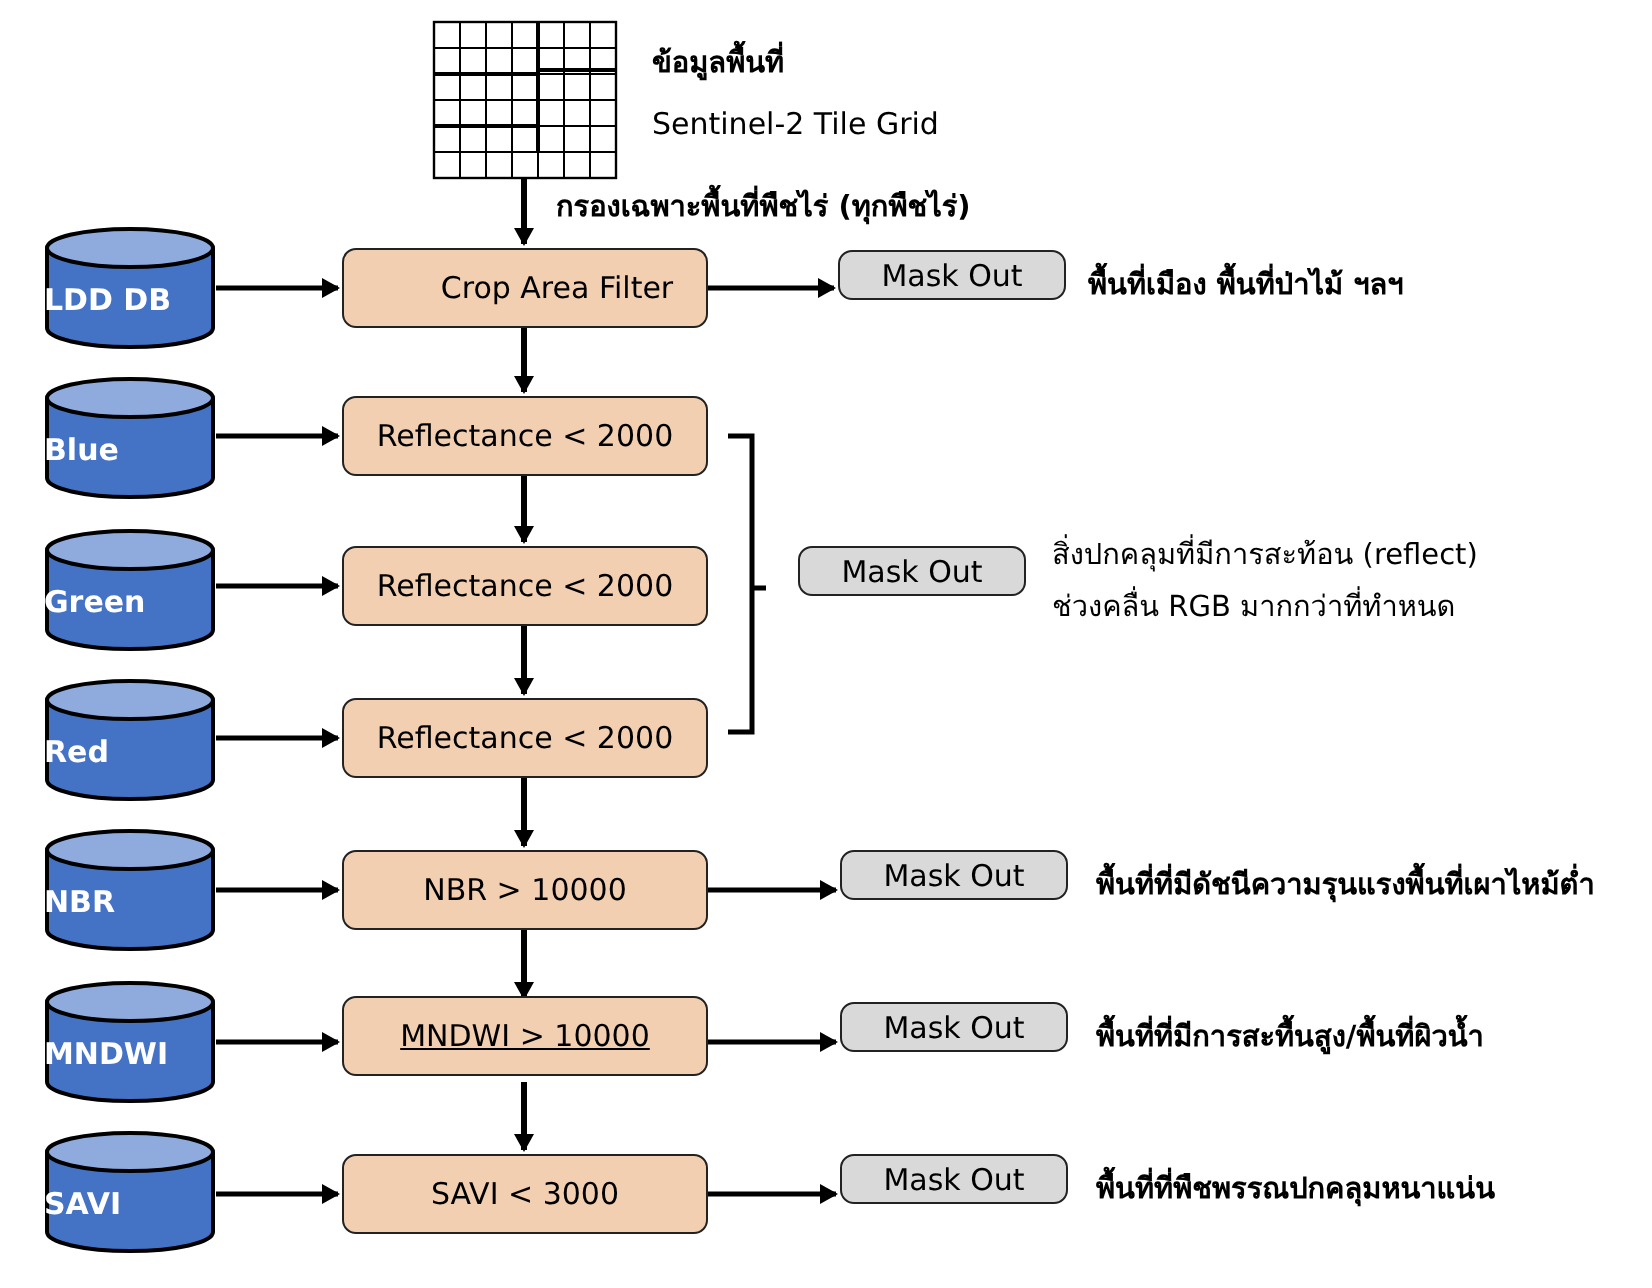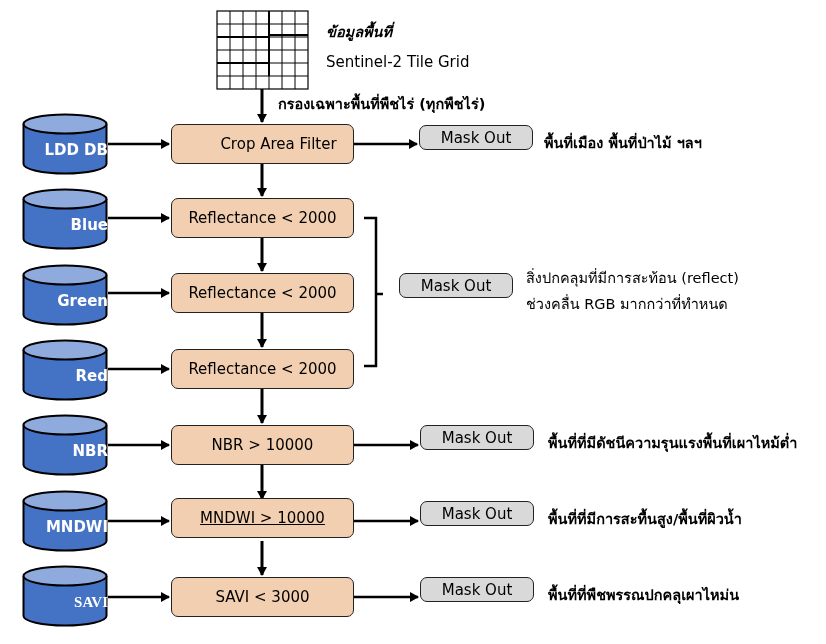--- a/index.html
+++ b/index.html
@@ -2,21 +2,21 @@
 <html><head>
 <meta charset="utf-8">
 <style>
   html, body { margin: 0; padding: 0; background: #ffffff; }
   body { width: 826px; height: 644px; position: relative; overflow: hidden;
          font-family: "DejaVu Sans", sans-serif; color: #000; }
   #canvas { position: absolute; left: 0; top: 0; width: 826px; height: 644px; }
 
   .db { position: absolute; width: 86px; height: 62px; }
   .db svg { position: absolute; left: 0; top: 0; }
-  .db-label { position: absolute; left: 0; top: 26px; width: 86px; text-align: right;
+  .db-label { position: absolute; left: 0; top: 26px; width: 86px; text-align: left;
               color: #ffffff; font-size: 15px; font-weight: bold; line-height: 22px; }
 
   .proc { position: absolute; left: 171px; width: 183px; height: 40px; box-sizing: border-box;
           background: #f2cfb0; border: 1.5px solid #222; border-radius: 7px;
           display: flex; align-items: center; justify-content: center;
           font-size: 15px; white-space: nowrap; }
 
   .mask { position: absolute; width: 114px; height: 25px; box-sizing: border-box;
           background: #d9d9d9; border: 1.5px solid #222; border-radius: 7px;
           display: flex; align-items: center; justify-content: center;
@@ -81,21 +81,21 @@
   <g id="mask-arrows">
       <line x1="354" y1="144" x2="417" y2="144" stroke="#000" stroke-width="2.5" marker-end="url(#ah)"></line>
       <line x1="354" y1="445" x2="418" y2="445" stroke="#000" stroke-width="2.5" marker-end="url(#ah)"></line>
       <line x1="354" y1="521" x2="418" y2="521" stroke="#000" stroke-width="2.5" marker-end="url(#ah)"></line>
       <line x1="354" y1="597" x2="418" y2="597" stroke="#000" stroke-width="2.5" marker-end="url(#ah)"></line>
     </g>
 
   <path d="M364,218 L376,218 L376,366 L364,366 M376,294 L383,294" stroke="#000" stroke-width="2.5" fill="none"></path>
 </svg>
 
-<div class="note" style="left:326px; top:22px;font-style:italic;">ข้อมูลพื้นที่</div>
+<div class="note" style="left:326px; top:22px;">ข้อมูลพื้นที่</div>
 <div class="note-plain" style="left:326px; top:50px; font-size:15px;">Sentinel-2 Tile Grid</div>
 <div class="note" style="left:278px; top:94px;">กรองเฉพาะพื้นที่พืชไร่ (ทุกพืชไร่)</div>
 
 <div class="db" style="left:22px; top:113px;">
   <svg width="86" height="62">
       <path d="M1.5,11 L1.5,51 A41.5,9.5 0 0 0 84.5,51 L84.5,11" fill="#4472c4" stroke="#000" stroke-width="2"></path>
       <ellipse cx="43" cy="11" rx="41.5" ry="9.5" fill="#8faadc" stroke="#000" stroke-width="2"></ellipse>
     </svg>
   <div class="db-label">LDD DB</div>
 </div>
@@ -127,21 +127,21 @@
     </svg>
   <div class="db-label">NBR</div>
 </div>
 <div class="db" style="left:22px; top:490px;">
   <svg width="86" height="62">
       <path d="M1.5,11 L1.5,51 A41.5,9.5 0 0 0 84.5,51 L84.5,11" fill="#4472c4" stroke="#000" stroke-width="2"></path>
       <ellipse cx="43" cy="11" rx="41.5" ry="9.5" fill="#8faadc" stroke="#000" stroke-width="2"></ellipse>
     </svg>
   <div class="db-label">MNDWI</div>
 </div>
-<div class="db" style="left:22px; top:565px;font-family:Liberation Serif, serif;">
+<div class="db" style="left:22px; top:565px;">
   <svg width="86" height="62">
       <path d="M1.5,11 L1.5,51 A41.5,9.5 0 0 0 84.5,51 L84.5,11" fill="#4472c4" stroke="#000" stroke-width="2"></path>
       <ellipse cx="43" cy="11" rx="41.5" ry="9.5" fill="#8faadc" stroke="#000" stroke-width="2"></ellipse>
     </svg>
   <div class="db-label">SAVI</div>
 </div>
 
 <div class="proc" style="top:124px;padding-left:32px;">Crop Area Filter</div>
 <div class="proc" style="top:198px;">Reflectance &lt; 2000</div>
 <div class="proc" style="top:273px;">Reflectance &lt; 2000</div>
@@ -157,13 +157,13 @@
 <div class="note-plain" style="left:526px; top:266px;">สิ่งปกคลุมที่มีการสะท้อน (reflect)</div>
 <div class="note-plain" style="left:526px; top:292px;">ช่วงคลื่น RGB มากกว่าที่ทำหนด</div>
 
 <div class="mask" style="left:420px; top:425px;">Mask Out</div>
 <div class="note" style="left:548px; top:433px;">พื้นที่ที่มีดัชนีความรุนแรงพื้นที่เผาไหม้ต่ำ</div>
 
 <div class="mask" style="left:420px; top:501px;">Mask Out</div>
 <div class="note" style="left:548px; top:509px;">พื้นที่ที่มีการสะทื้นสูง/พื้นที่ผิวน้ำ</div>
 
 <div class="mask" style="left:420px; top:577px;">Mask Out</div>
-<div class="note" style="left:548px; top:585px;">พื้นที่ที่พืชพรรณปกคลุเผาไหม่น</div>
+<div class="note" style="left:548px; top:585px;">พื้นที่ที่พืชพรรณปกคลุมหนาแน่น</div>
 
 </body></html>

